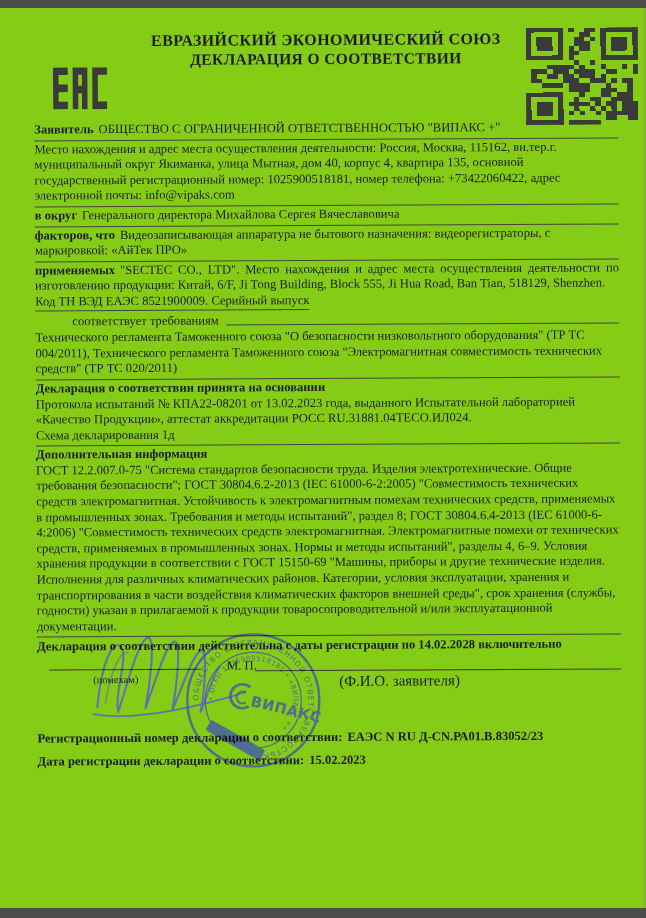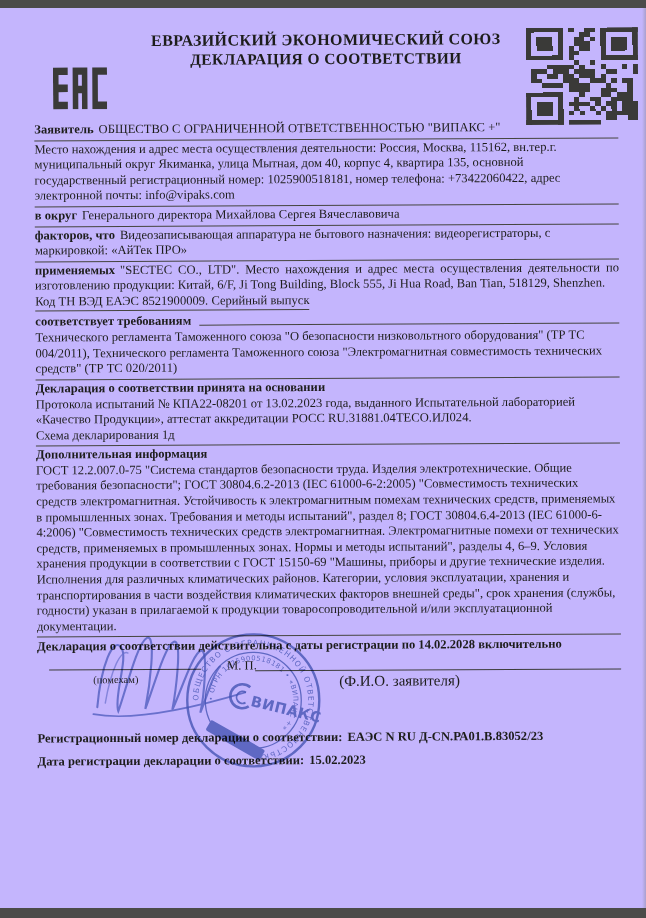--- a/index.html
+++ b/index.html
@@ -1,16 +1,16 @@
 <!DOCTYPE html>
 <html><head>
 <meta charset="utf-8">
 <style>
   html,body{margin:0;padding:0;background:#e9e9e6;}
-  .page{position:relative;width:646px;height:918px;margin:0 auto;background:#c4b5fd;overflow:hidden;
+  .page{position:relative;width:646px;height:918px;margin:0 auto;background:#84cc16;overflow:hidden;
         font-family:"Liberation Serif","DejaVu Serif",serif;color:#1d1d1b;}
   .scan-bar{position:absolute;left:0;width:100%;background:#4b4b49;z-index:5;}
   .scan-bar.top{top:0;height:8px;}
   .scan-bar.bottom{top:908px;height:10px;}
   .edge-right{position:absolute;top:0;right:0;bottom:0;width:4px;
         background:linear-gradient(to right,rgba(0,0,0,0),rgba(120,120,115,.35));z-index:4;}
   .scan{position:absolute;inset:8px 0 10px 0;transform:rotate(-0.3deg);transform-origin:50% 50%;}
   .content{position:absolute;left:36px;right:26px;top:0;font-size:12.6px;line-height:15.6px;}
 
   
@@ -24,21 +24,21 @@
 
   
   .sec{border-bottom:1.2px solid #45453f;padding:1px 0 2px 0;}
   .sec.noborder{border-bottom:none;}
   .lbl{font-weight:bold;margin-right:5px;}
   .para{margin:0;}
   .para.address{padding-right:14px;}
   .para.justify{text-align:justify;}
   .underlined{display:inline-block;border-bottom:1.1px solid #45453f;padding-bottom:0px;}
   .head-row{display:flex;align-items:flex-end;padding:1px 0 0 0;}
-  .head-row .head-text{font-weight:bold;}
+  .head-row .head-text{font-weight:normal;margin-left:37px;}
   .rule-fill{flex:1;border-bottom:1.2px solid #45453f;margin:0 0 3px 8px;}
   .bold-line{font-weight:bold;}
   .validity{padding:2px 0 1px 0;}
 
   
   .sigblock{position:relative;height:70px;}
   .sig-line-left{position:absolute;left:12px;top:13px;width:152px;border-top:1.1px solid #3c3c3a;}
   .sig-caption{position:absolute;left:56px;top:16px;font-size:10.5px;}
   .mp{position:absolute;left:190px;top:3px;text-align:center;}
   .fio-line{position:absolute;left:218px;right:0;top:15px;border-top:1.1px solid #3c3c3a;}

